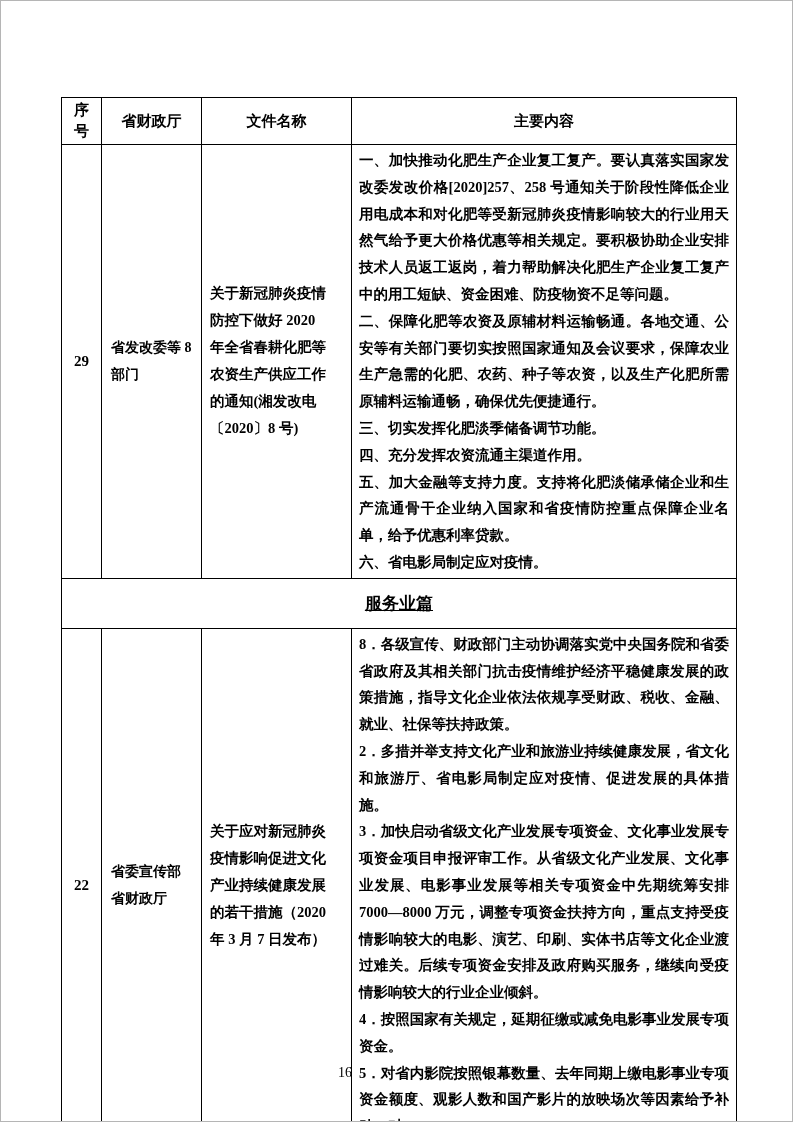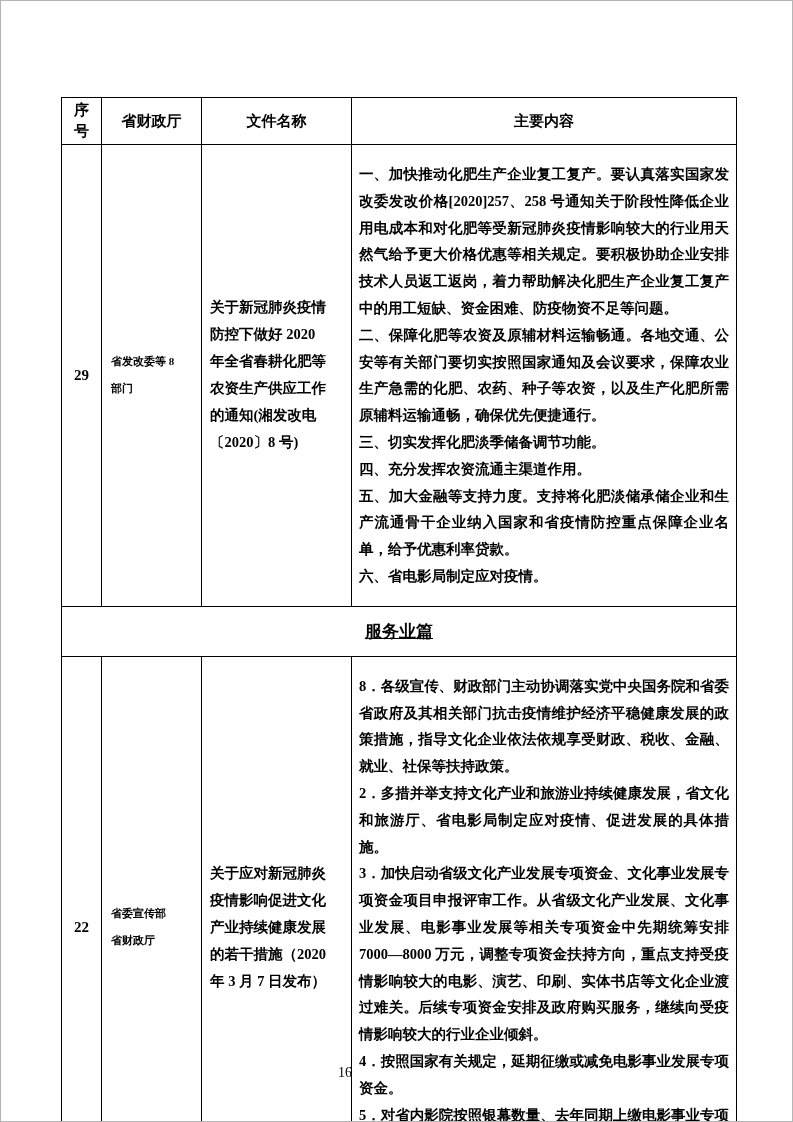--- a/index.html
+++ b/index.html
@@ -40,34 +40,34 @@
     line-height: 21px;
   }
   td.pre { white-space: pre-line; }
   tr.body-row-21 { height: 429px; }
   tr.body-row-22 { height: 440px; }
   td.cell-no {
     text-align: center;
     font-size: 15px;
   }
   td.cell-agency {
-    font-size: 11px;
+    font-size: 14px;
     line-height: 27px;
     padding: 0 4px 0 9px;
     text-align: left;
   }
   td.cell-doc {
     font-size: 14.5px;
     line-height: 27px;
     padding: 0 22px 0 8px;
     text-align: left;
   }
   td.cell-content {
     font-size: 14.5px;
-    padding: 16px 7px;
+    padding: 2px 7px;
   }
   td.cell-content p {
     margin: 0;
     line-height: 26.8px;
     text-align: justify;
     text-justify: inter-ideograph;
   }
   tr.section-row { height: 50px; text-decoration: underline; }
   tr.section-row td {
     text-align: center;

